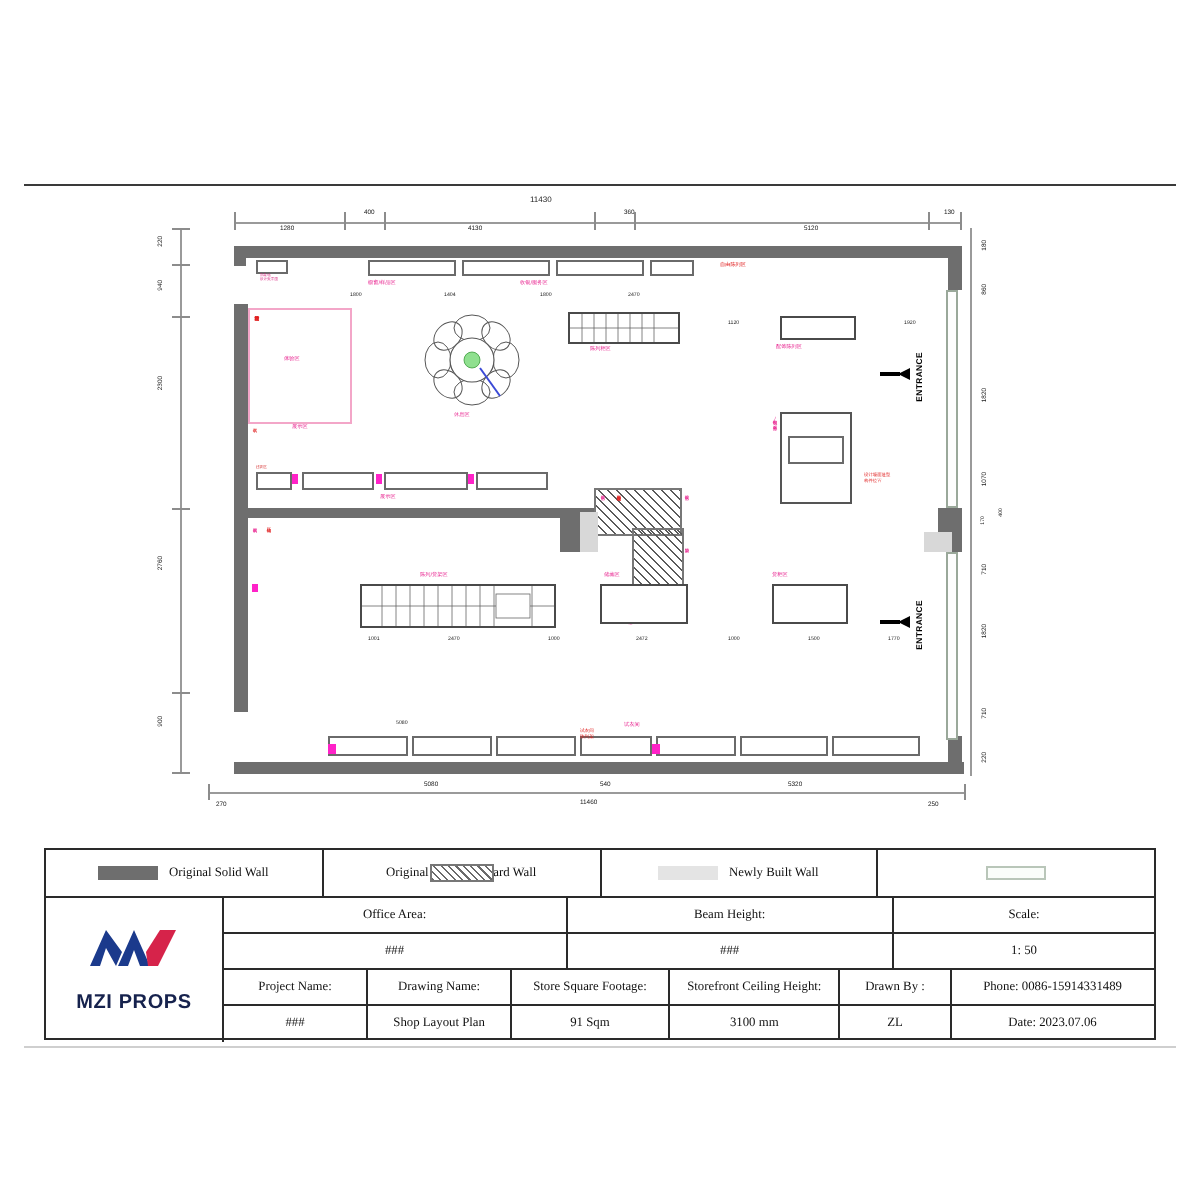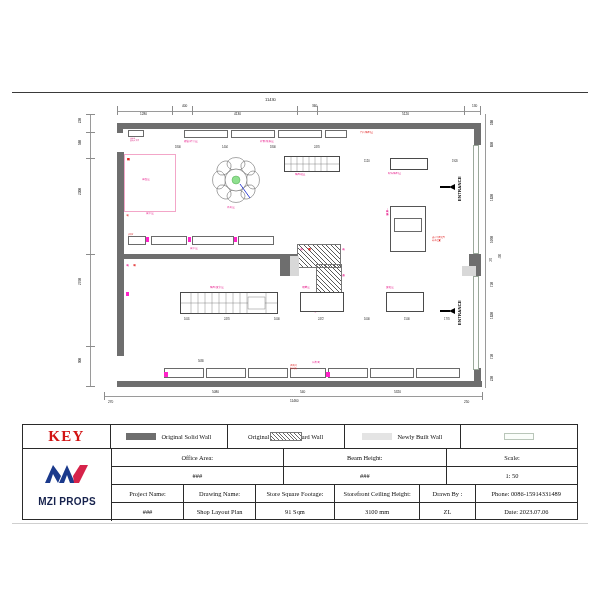--- a/index.html
+++ b/index.html
@@ -294,21 +294,20 @@
     <div class="lbl red" style="left:278px;top:268px;font-size:2.3px;">试衣间<br>陈列架</div>
     <div class="lbl" style="left:300px;top:265px;">试衣间</div>
 
     <div class="dim dimxs" style="left:186px;top:264px;">5080</div>
 
   </div>
 
   <div id="tb">
 
     <div class="trow" id="keyrow">
-      <div class="cell" id="keycell">KEY</div>
       <div class="cell legcell">
         <span class="sw solid"></span>
         <span>Original Solid Wall</span>
       </div>
       <div class="cell legcell">
         <span class="sw gyp"></span>
         <span>Original Gypsum Board Wall</span>
       </div>
       <div class="cell legcell">
         <span class="sw new"></span>

